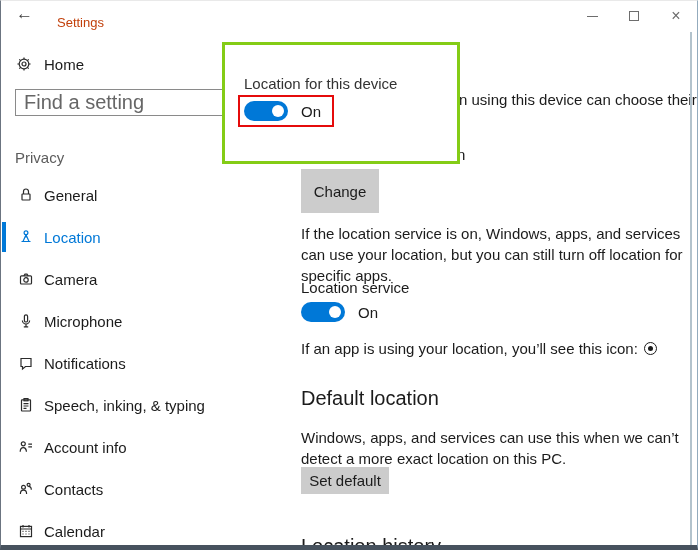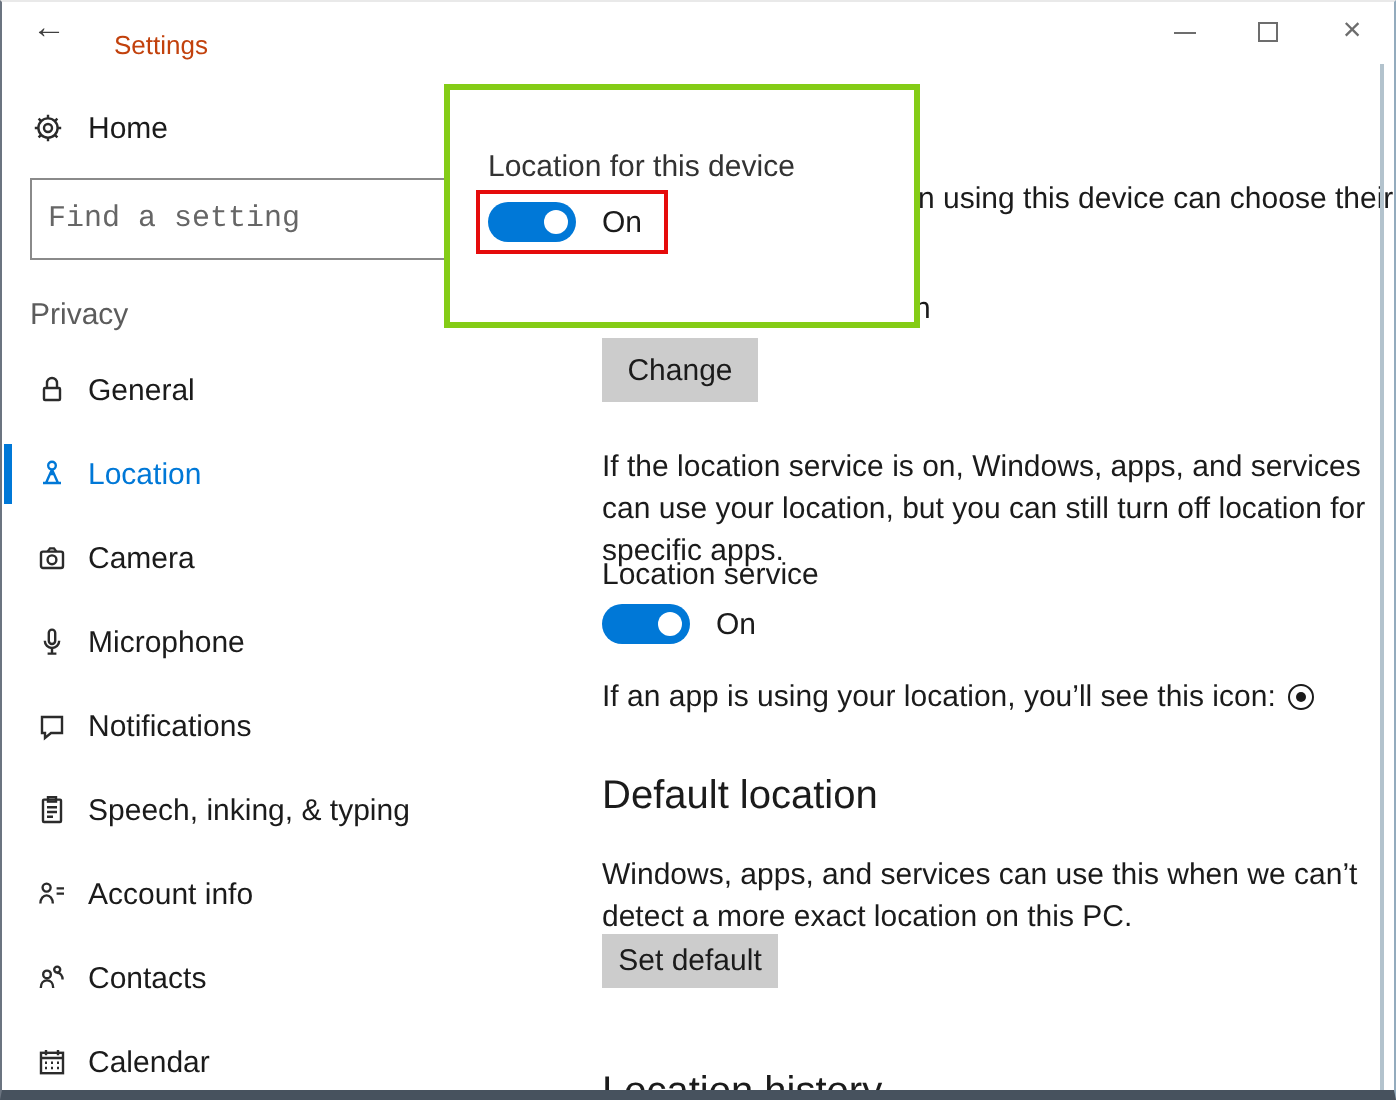--- a/index.html
+++ b/index.html
@@ -18,23 +18,23 @@
   .win-title{ position:absolute; left:56px; top:14px; font-size:13px; color:#c2410c; }
   .controls{ position:absolute; right:0; top:0; height:30px; display:flex; }
   .ctrl{ width:42px; height:30px; display:flex; align-items:center; justify-content:center; color:#6d6d6d; }
   .min-glyph{ display:block; width:11px; border-top:1px solid #6d6d6d; }
   .max-glyph{ display:block; width:10px; height:10px; border:1px solid #6d6d6d; }
   .close-glyph{ font-size:16px; line-height:16px; color:#6d6d6d; }
 
   
   .home-row{ position:absolute; left:15px; top:48px; height:30px; display:flex; align-items:center; gap:12px; font-size:15px;justify-content:space-between; }
   .search{
-    position:absolute; left:14px; top:88px; width:270px; height:41px;
-    border:1px solid #8a8a8a; font-size:15px; padding:0 8px; color:#1b1b1b; outline:none;
-    font-family:Liberation Mono, monospace;
+    position:absolute; left:14px; top:88px; width:270px; height:27px;
+    border:1px solid #8a8a8a; font-size:20px; padding:0 8px; color:#1b1b1b; outline:none;
+    font-family:Liberation Sans, sans-serif;
   }
   .search::placeholder{ color:#666; opacity:1; }
   .section-label{ position:absolute; left:14px; top:148px; font-size:15px; color:#5c5c5c; }
   .nav{ position:absolute; left:0; top:173px; width:290px; }
   .nav-item{ position:relative; height:42px; display:flex; align-items:center; gap:10px; padding-left:17px; font-size:15px; cursor:pointer; }
   .nav-item .icn{ width:16px; height:16px; flex:none; }
   .nav-item svg{ stroke:#2b2b2b; fill:none; stroke-width:1.2; }
   .nav-item.selected{ color:#0078d7; }
   .nav-item.selected svg{ stroke:#0078d7; }
   .nav-item.selected::before{
@@ -42,21 +42,21 @@
   }
 
   
   .frag1{ position:absolute; left:458px; top:90px; font-size:15px; white-space:nowrap; }
   .frag2{ position:absolute; left:456px; top:145px; font-size:15px; }
   .btn{
     position:absolute; background:#cccccc; font-size:15px; color:#1b1b1b;
     display:flex; align-items:center; justify-content:center; cursor:pointer;
     font-family:inherit; border:none;
   }
-  .btn-change{ left:300px; top:168px; width:78px; height:32px;text-align:center; }
+  .btn-change{ left:300px; top:168px; width:78px; height:44px;text-align:center; }
   .para{ position:absolute; font-size:15px; line-height:21px; color:#1b1b1b; }
   .para-service{ left:300px; top:222px; width:400px; }
   .lbl-service{ position:absolute; left:300px; top:278px; font-size:15px; }
   .toggle{ position:relative; width:44px; height:20px; border-radius:10px; background:#0078d7; flex:none; cursor:pointer; }
   .toggle::after{ content:""; position:absolute; right:4px; top:4px; width:12px; height:12px; border-radius:50%; background:#fff; }
   .service-toggle-row{ position:absolute; left:300px; top:301px; display:flex; align-items:center; gap:13px; font-size:15px; }
   .icon-line{ position:absolute; left:300px; top:339px; display:flex; align-items:center; gap:6px; font-size:15px; }
   .inuse-icon{ width:13px; height:13px; border:1.5px solid #1b1b1b; border-radius:50%; position:relative; flex:none; }
   .inuse-icon::after{ content:""; position:absolute; left:50%; top:50%; width:5px; height:5px; margin:-2.5px 0 0 -2.5px; border-radius:50%; background:#1b1b1b; }
   .h2{ position:absolute; font-size:20px; font-weight:400; color:#1b1b1b; }

